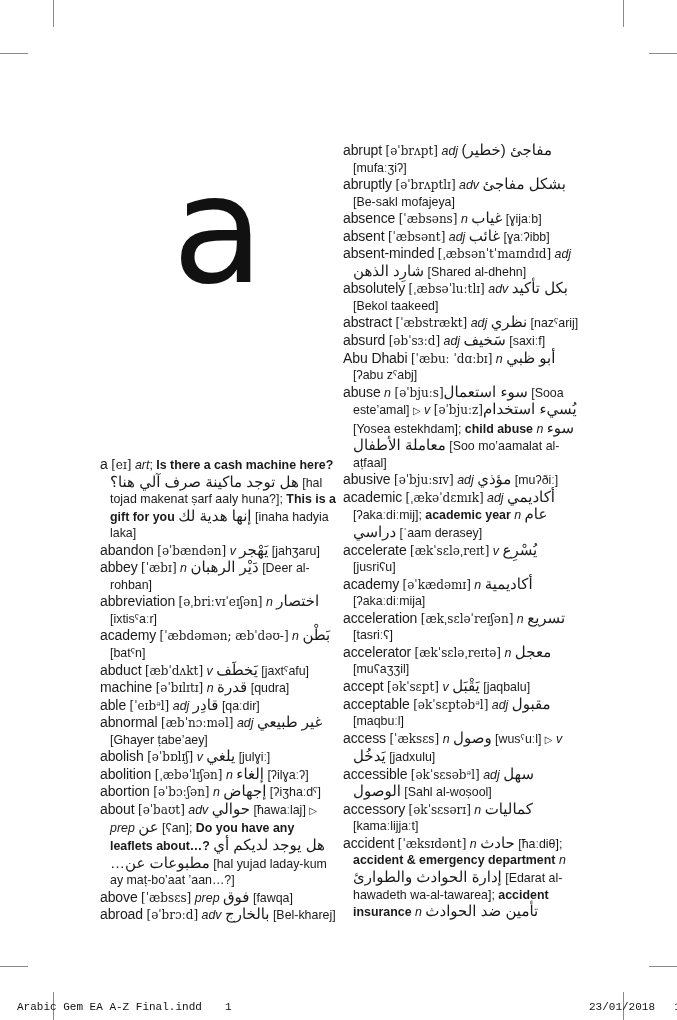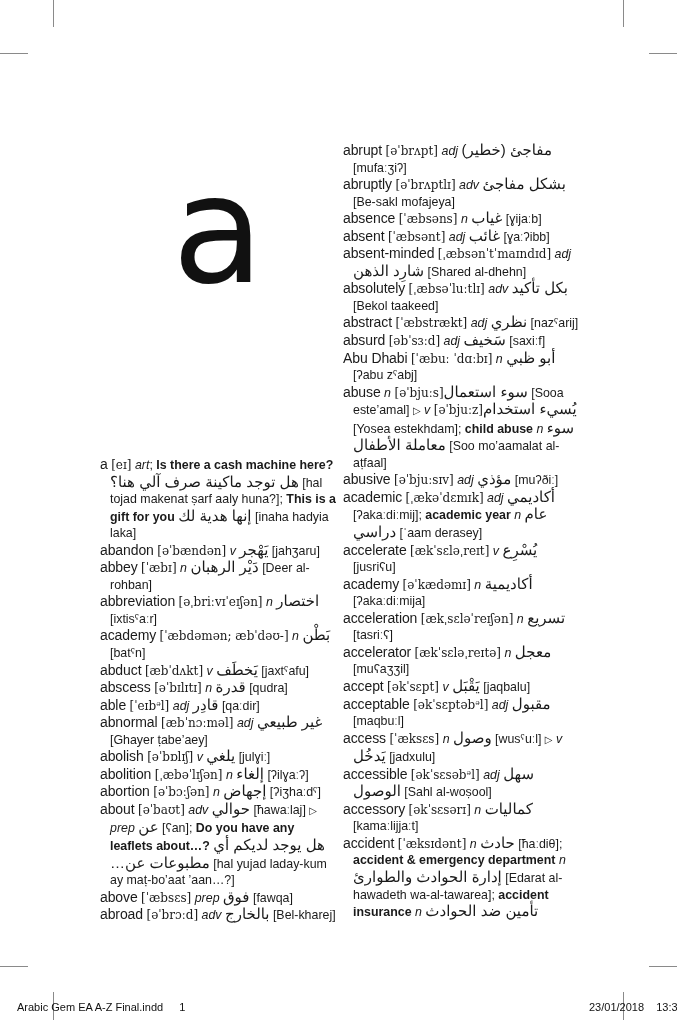--- a/index.html
+++ b/index.html
@@ -14,21 +14,21 @@
   .col.left { left: 100px; top: 456px; }
   .col.right { left: 343px; top: 142px; }
   .entry { padding-left: 10px; text-indent: -10px; margin: 0; }
   .hw { font-weight: 400; font-size: 14px; letter-spacing: -0.1px; }
   .bd { font-weight: 700; }
   .ph { font-family: "DejaVu Serif", serif; font-size: 12px; }
   .pos { font-style: italic; }
   .ar { font-family: Liberation Sans, sans-serif; font-size: 15px; unicode-bidi: isolate; direction: rtl; }
   .tr { }
   .arrow { font-size: 10px; }
-  .footer { position: absolute; top: 1001px; font-family: Liberation Sans, sans-serif; font-size: 11px; color: #111; white-space: nowrap; }
+  .footer { position: absolute; top: 1001px; font-family: Liberation Mono, monospace; font-size: 11px; color: #111; white-space: nowrap; }
 </style>
 </head>
 <body>
 
 <div class="crop v" style="left:53px; top:0;"></div>
 <div class="crop h" style="left:0; top:53px;"></div>
 <div class="crop v" style="left:623px; top:0;"></div>
 <div class="crop h" style="left:649px; top:53px;"></div>
 <div class="crop h" style="left:0; top:966px;"></div>
 <div class="crop v" style="left:53px; top:992px; height:28px;"></div>
@@ -37,21 +37,21 @@
 
 <div class="big-letter">a</div>
 
 <div class="col left">
     <p class="entry"><span class="hw">a</span><span> </span><span class="ph">[eɪ]</span><span> </span><span class="pos">art</span><span class="tr">; </span><span class="bd">Is there a cash machine here?</span><span> </span><span class="ar" dir="rtl">هل توجد ماكينة صرف آلي هنا؟</span><span class="tr"> [hal tojad makenat ṣarf aaly huna?]; </span><span class="bd">This is a gift for you</span><span> </span><span class="ar" dir="rtl">إنها هدية لك</span><span class="tr"> [inaha hadyia laka]</span></p>
     <p class="entry"><span class="hw">abandon</span><span> </span><span class="ph">[əˈbændən]</span><span> </span><span class="pos">v</span><span> </span><span class="ar" dir="rtl">يَهْجر</span><span class="tr"> [jahʒaru]</span></p>
     <p class="entry"><span class="hw">abbey</span><span> </span><span class="ph">[ˈæbɪ]</span><span> </span><span class="pos">n</span><span> </span><span class="ar" dir="rtl">دَيْر الرهبان</span><span class="tr"> [Deer al-rohban]</span></p>
     <p class="entry"><span class="hw">abbreviation</span><span> </span><span class="ph">[əˌbriːvɪˈeɪʃən]</span><span> </span><span class="pos">n</span><span> </span><span class="ar" dir="rtl">اختصار</span><span class="tr"> [ixtisˤaːr]</span></p>
     <p class="entry"><span class="hw">academy</span><span> </span><span class="ph">[ˈæbdəmən; æbˈdəʊ-]</span><span> </span><span class="pos">n</span><span> </span><span class="ar" dir="rtl">بَطْن</span><span class="tr"> [batˤn]</span></p>
     <p class="entry"><span class="hw">abduct</span><span> </span><span class="ph">[æbˈdʌkt]</span><span> </span><span class="pos">v</span><span> </span><span class="ar" dir="rtl">يَخطَف</span><span class="tr"> [jaxtˤafu]</span></p>
-    <p class="entry"><span class="hw">abscess</span><span> </span><span class="ph">[əˈbɪlɪtɪ]</span><span> </span><span class="pos">n</span><span> </span><span class="ar" dir="rtl">قدرة</span><span class="tr"> [qudra]</span></p>
+    <p class="entry"><span class="hw">machine</span><span> </span><span class="ph">[əˈbɪlɪtɪ]</span><span> </span><span class="pos">n</span><span> </span><span class="ar" dir="rtl">قدرة</span><span class="tr"> [qudra]</span></p>
     <p class="entry"><span class="hw">able</span><span> </span><span class="ph">[ˈeɪbᵊl]</span><span> </span><span class="pos">adj</span><span> </span><span class="ar" dir="rtl">قادِر</span><span class="tr"> [qaːdir]</span></p>
     <p class="entry"><span class="hw">abnormal</span><span> </span><span class="ph">[æbˈnɔːməl]</span><span> </span><span class="pos">adj</span><span> </span><span class="ar" dir="rtl">غير طبيعي</span><span class="tr"> [Ghayer ṭabeʼaey]</span></p>
     <p class="entry"><span class="hw">abolish</span><span> </span><span class="ph">[əˈbɒlɪʃ]</span><span> </span><span class="pos">v</span><span> </span><span class="ar" dir="rtl">يلغي</span><span class="tr"> [julɣiː]</span></p>
     <p class="entry"><span class="hw">abolition</span><span> </span><span class="ph">[ˌæbəˈlɪʃən]</span><span> </span><span class="pos">n</span><span> </span><span class="ar" dir="rtl">إلغاء</span><span class="tr"> [ʔilɣaːʔ]</span></p>
     <p class="entry"><span class="hw">abortion</span><span> </span><span class="ph">[əˈbɔːʃən]</span><span> </span><span class="pos">n</span><span> </span><span class="ar" dir="rtl">إجهاض</span><span class="tr"> [ʔiʒhaːdˤ]</span></p>
     <p class="entry"><span class="hw">about</span><span> </span><span class="ph">[əˈbaʊt]</span><span> </span><span class="pos">adv</span><span> </span><span class="ar" dir="rtl">حوالي</span><span class="tr"> [ħawaːlaj] </span><span class="arrow">▷</span><span> </span><span class="pos">prep</span><span> </span><span class="ar" dir="rtl">عن</span><span class="tr"> [ʕan]; </span><span class="bd">Do you have any leaflets about…?</span><span> </span><span class="ar" dir="rtl">هل يوجد لديكم أي مطبوعات عن…</span><span class="tr"> [hal yujad laday-kum ay maṭ-boʼaat ʼaan…?]</span></p>
     <p class="entry"><span class="hw">above</span><span> </span><span class="ph">[ˈæbsɛs]</span><span> </span><span class="pos">prep</span><span> </span><span class="ar" dir="rtl">فوق</span><span class="tr"> [fawqa]</span></p>
     <p class="entry"><span class="hw">abroad</span><span> </span><span class="ph">[əˈbrɔːd]</span><span> </span><span class="pos">adv</span><span> </span><span class="ar" dir="rtl">بالخارج</span><span class="tr"> [Bel-kharej]</span></p>
   </div>
 <div class="col right">

